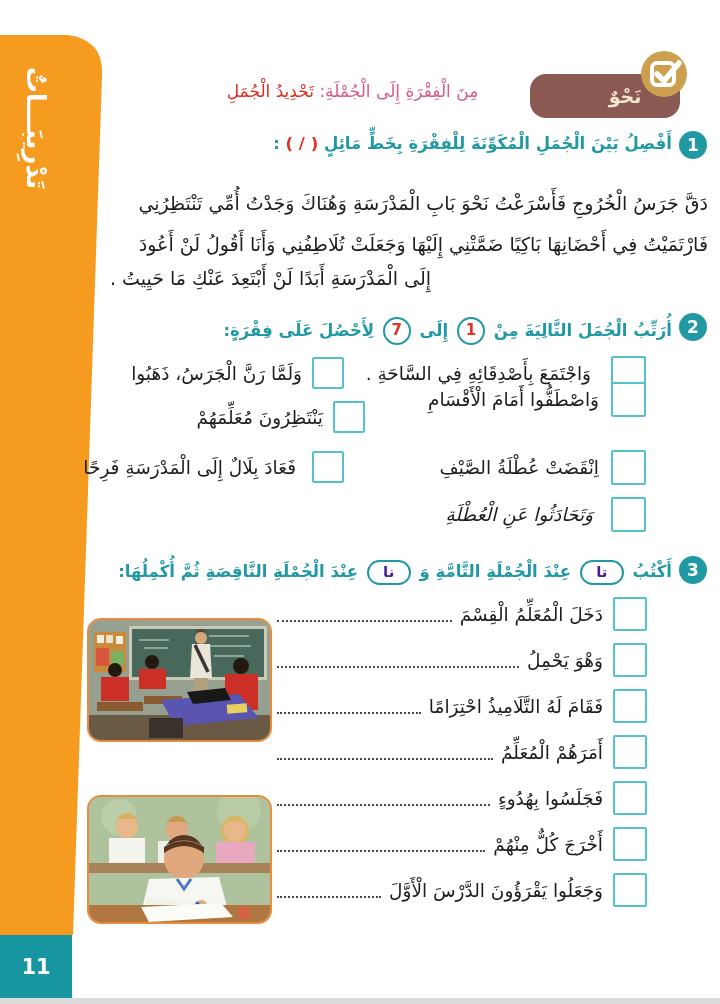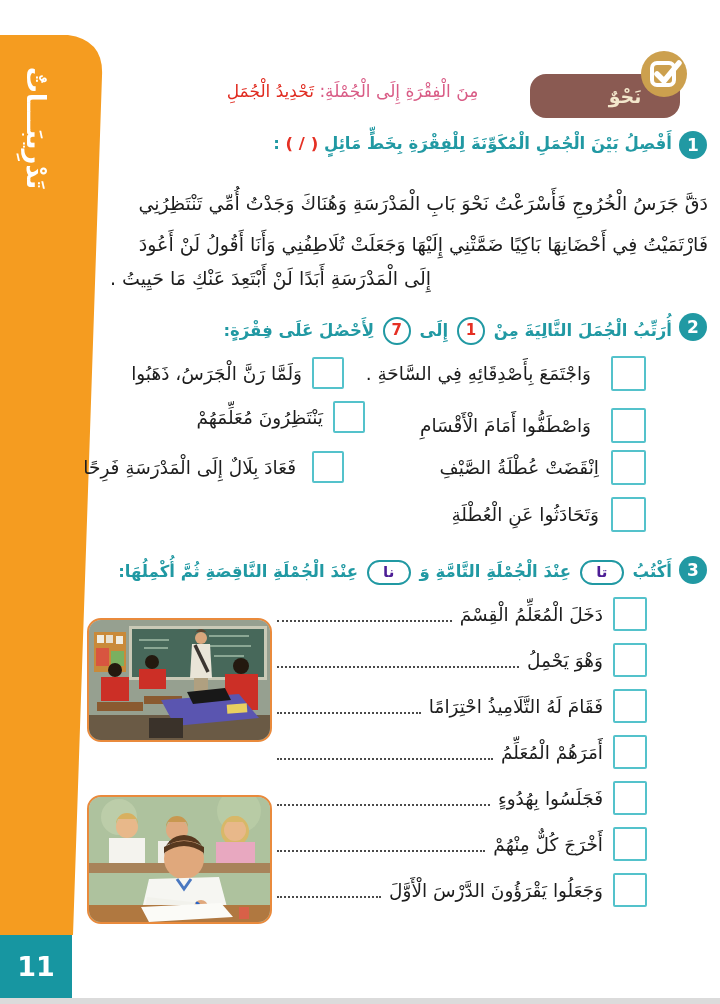--- a/index.html
+++ b/index.html
@@ -5,21 +5,21 @@
   html,body{margin:0;padding:0;background:#fff;}
   .page{position:relative;width:720px;height:1004px;background:#ffffff;overflow:hidden;
         font-family:"DejaVu Sans",sans-serif;direction:rtl;}
 
   
   .sidebar-svg{position:absolute;left:0;top:0;}
   .sidebar-label{position:absolute;left:36px;top:128px;transform:translate(-50%,-50%) rotate(90deg);
       color:#fff;font-weight:bold;font-size:26px;white-space:nowrap;direction:rtl;}
   .pagenum-block{position:absolute;left:0;top:935px;width:72px;height:63px;background:#1796A1;
       display:flex;align-items:center;justify-content:center;}
-  .pagenum{color:#fff;font-weight:bold;font-size:27px;}
+  .pagenum{color:#fff;font-weight:bold;font-size:21px;}
   .bottom-strip{position:absolute;left:0;top:998px;width:720px;height:6px;background:#DBDBDB;}
 
   
   .badge{position:absolute;left:530px;top:74px;width:150px;height:44px;background:#8A5A52;
       border-radius:16px;display:flex;align-items:center;justify-content:center;}
   .badge-text{color:#F3E7CC;font-weight:bold;font-size:19px;margin-left:40px;}
   .badge-circle{position:absolute;left:641px;top:51px;width:46px;height:46px;border-radius:50%;
       background:#CCA04E;display:flex;align-items:center;justify-content:center;}
 
   
@@ -105,29 +105,29 @@
     <span class="numchip">1</span>
     <span>إِلَى</span>
     <span class="numchip">7</span>
     <span>لِأَحْصُلَ عَلَى فِقْرَةٍ:</span>
   </div>
 
   <div class="row2" style="left:400px;top:356px;width:246px;gap:20px;">
     <span class="cbox cbox-lg"></span>
     <span class="rowtext">وَاجْتَمَعَ بِأَصْدِقَائِهِ فِي السَّاحَةِ .</span>
   </div>
-  <div class="row2" style="left:400px;top:408px;width:246px;gap:20px;">
+  <div class="row2" style="left:400px;top:382px;width:246px;gap:12px;">
     <span class="cbox cbox-lg"></span>
     <span class="rowtext">وَاصْطَفُّوا أَمَامَ الْأَقْسَامِ</span>
   </div>
   <div class="row2" style="left:400px;top:450px;width:246px;gap:12px;">
     <span class="cbox cbox-lg"></span>
     <span class="rowtext">اِنْقَضَتْ عُطْلَةُ الصَّيْفِ</span>
   </div>
-  <div class="row2" style="left:400px;top:497px;width:246px;gap:12px;">
+  <div class="row2" style="left:400px;top:497px;width:246px;gap:18px;font-style:italic;">
     <span class="cbox cbox-lg"></span>
     <span class="rowtext">وَتَحَادَثُوا عَنِ الْعُطْلَةِ</span>
   </div>
 
   <div class="row2" style="left:90px;top:357px;width:254px;gap:10px;">
     <span class="cbox cbox-md"></span>
     <span class="rowtext">وَلَمَّا رَنَّ الْجَرَسُ، ذَهَبُوا</span>
   </div>
   <div class="row2" style="left:90px;top:401px;width:275px;gap:10px;">
     <span class="cbox cbox-md"></span>

